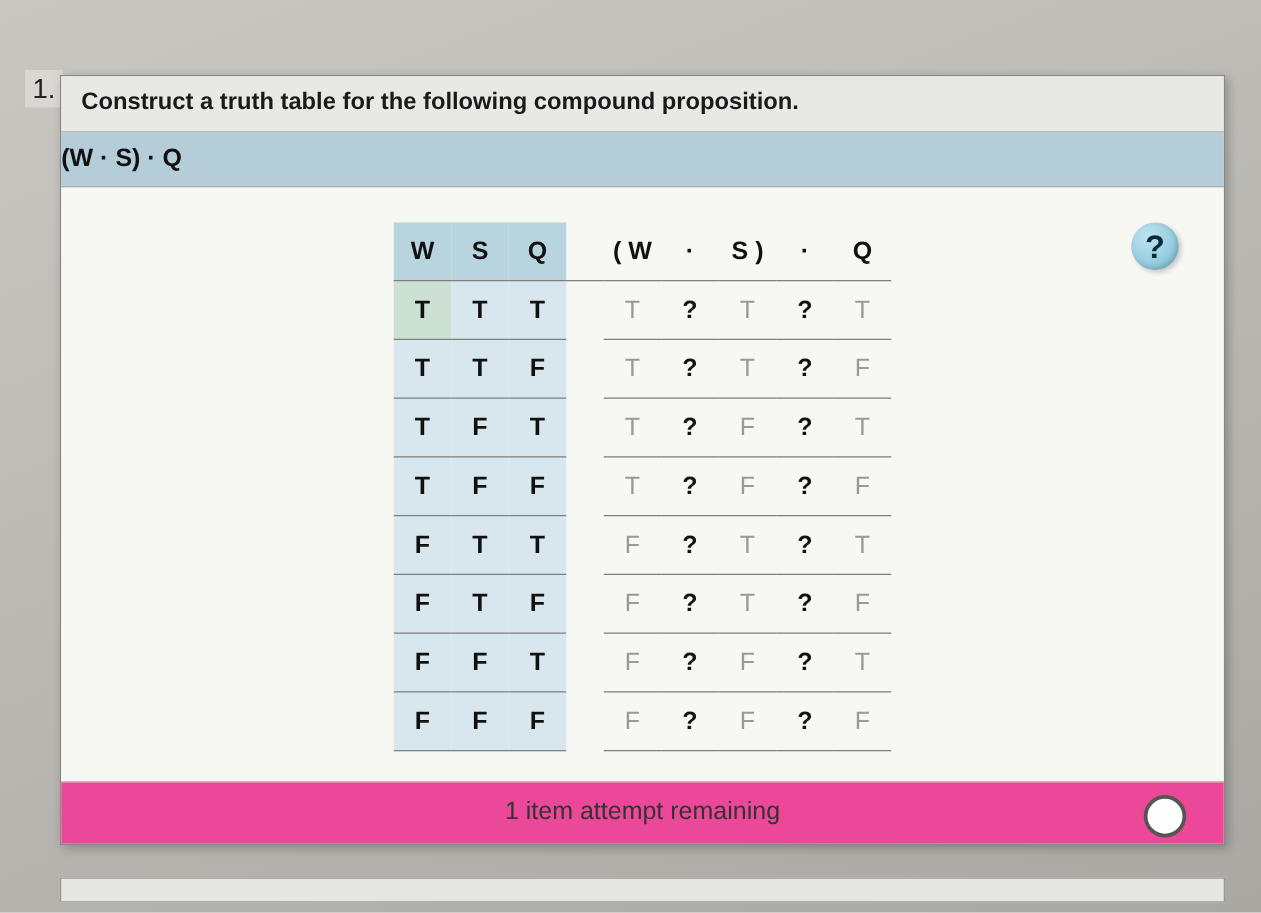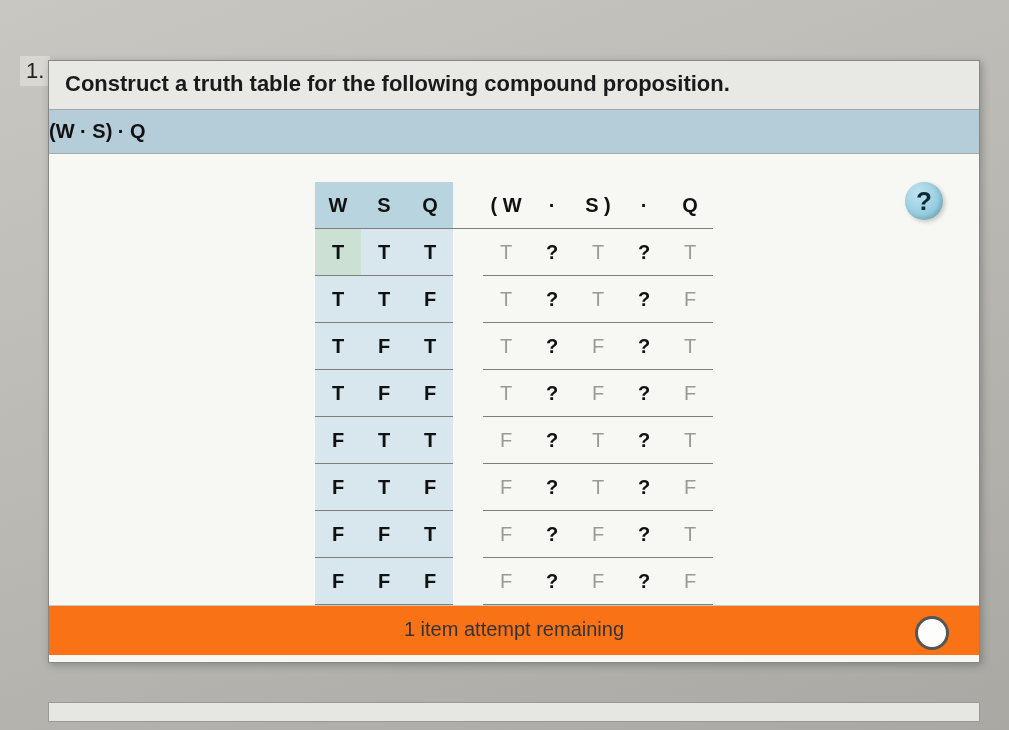--- a/index.html
+++ b/index.html
@@ -30,21 +30,21 @@
     position: absolute;
     top: 60px;
     left: 48px;
     width: 930px;
     background: #eaeae7;
     border: 1px solid #888;
     box-shadow: 2px 2px 8px rgba(0,0,0,0.25);
   }
   .card-header {
     padding: 10px 16px 12px 16px;
-    font-size: 22px;
+    font-size: 19px;
     font-weight: bold;
     color: #1a1a1a;
     border-bottom: 1px solid #a8a8a4;
     background: #e8e8e4;
   }
   .expr-bar {
     background: #b5cdd8;
     text-align: left;
     padding: 10px 0;
     font-size: 20px;
@@ -99,27 +99,28 @@
   .header-input-col { background: #b8d4de; }
   .val-given { color: #9a9a95; }
   .val-input {
     font-weight: bold;
     color: #111;
     cursor: pointer;
   }
   .greenish { background: #cde0d4; }
 
   .footer {
+    margin-top: 24px;
     border-top: 1px solid #c9c9c5;
     padding: 12px 0 14px 0;
     text-align: center;
     font-size: 20px;
     color: #333;
     position: relative;
-    background: #f97316;
+    background: #ec4899;
   }
   .status-circle {
     position: absolute;
     right: 30px;
     top: 10px;
     width: 28px;
     height: 28px;
     border: 3px solid #555;
     border-radius: 50%;
     background: #fdfdfb;

